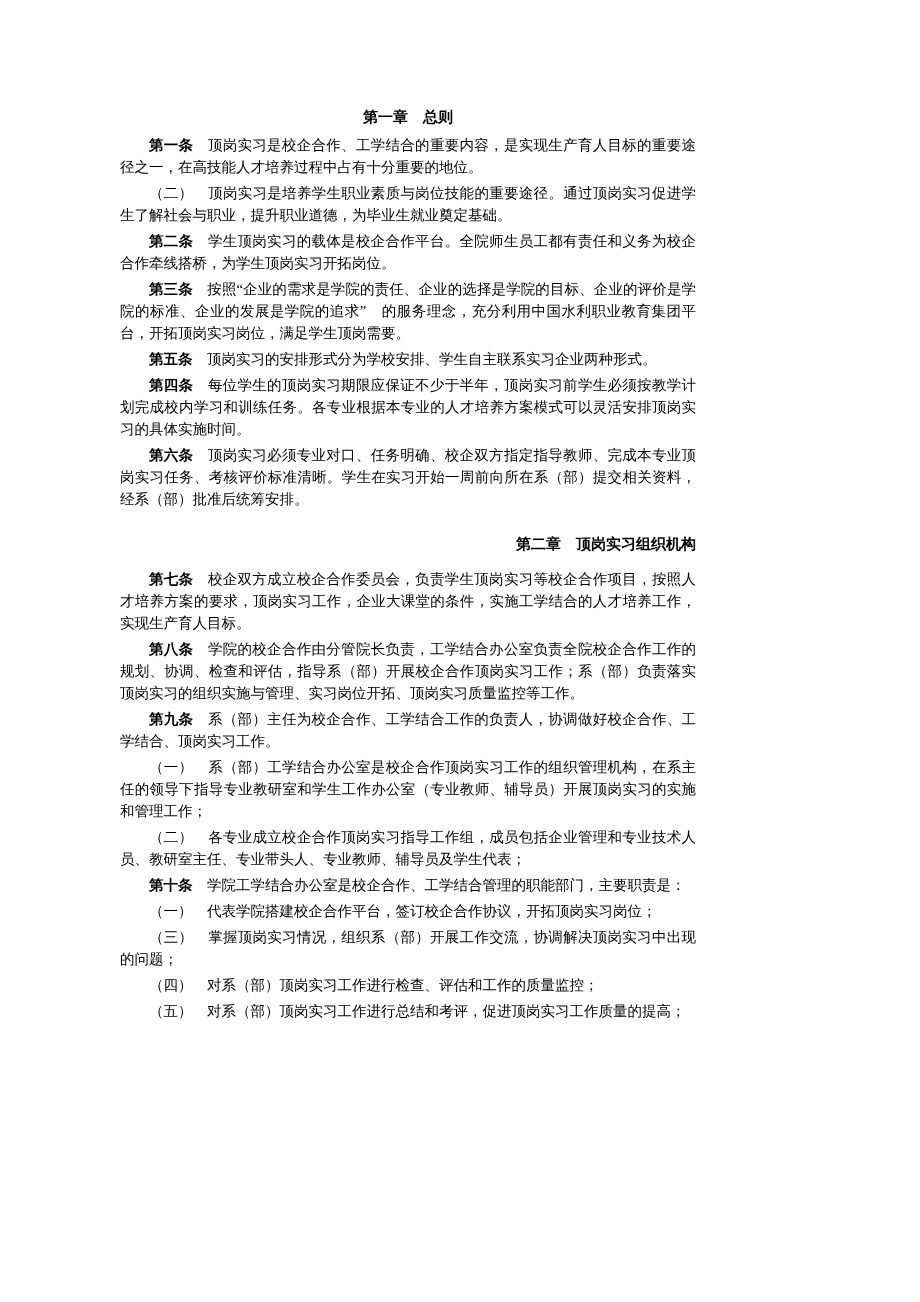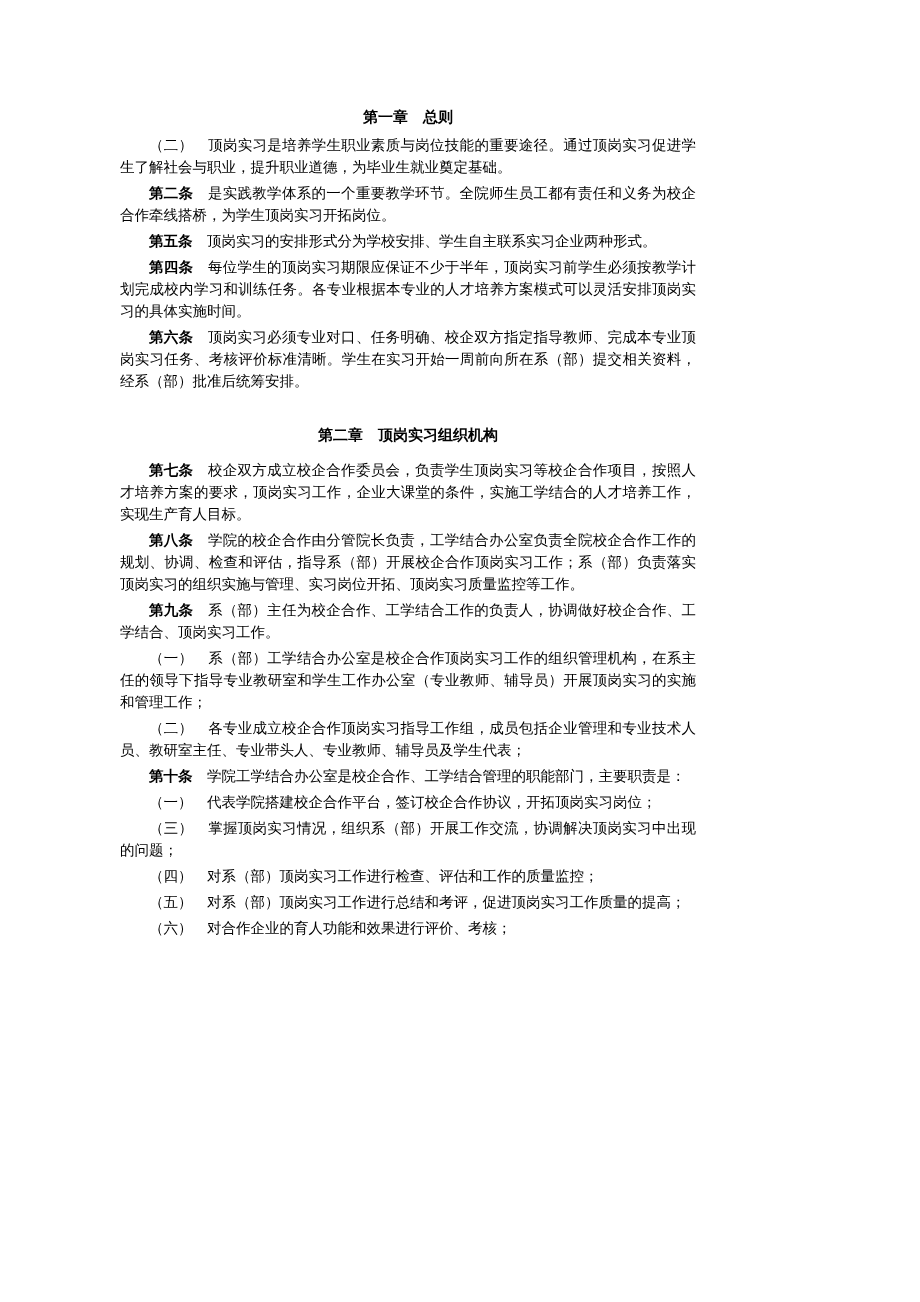--- a/index.html
+++ b/index.html
@@ -16,46 +16,48 @@
     background: #ffffff;
     padding: 106px 120px 100px 120px;
   }
   .chapter {
     font-size: 15px;
     font-weight: bold;
     text-align: center;
     line-height: 22px;
   }
   .chapter-first { margin-bottom: 6px; }
-  .chapter-second { margin-top: 32px; margin-bottom: 13px; }
+  .chapter-second { margin-top: 23px; margin-bottom: 13px; text-align: right; }
   .para {
     font-size: 14.5px;
     line-height: 22px;
     text-align: justify;
     text-indent: 2em;
     margin-bottom: 4px;
   }
   .lead { font-weight: bold; }
   .lead:not(:empty) { margin-right: 1em; }
 </style>
 </head>
 <body>
 
 <main class="page">
 
   <section>
     <h1 class="chapter chapter-first">第一章　总则</h1>
 
 
+    <p class="para"><b class="lead">第一条</b><span class="ptext">顶岗实习是校企合作、工学结合的重要内容，是实现生产育人目标的重要途径之一，在高技能人才培养过程中占有十分重要的地位。</span></p>
 
 
     <p class="para"><b class="lead"></b><span class="ptext">（二）　顶岗实习是培养学生职业素质与岗位技能的重要途径。通过顶岗实习促进学生了解社会与职业，提升职业道德，为毕业生就业奠定基础。</span></p>
 
-    <p class="para"><b class="lead">第二条</b><span class="ptext">是实践教学体系的一个重要教学环节。全院师生员工都有责任和义务为校企合作牵线搭桥，为学生顶岗实习开拓岗位。</span></p>
+    <p class="para"><b class="lead">第二条</b><span class="ptext">学生顶岗实习的载体是校企合作平台。全院师生员工都有责任和义务为校企合作牵线搭桥，为学生顶岗实习开拓岗位。</span></p>
 
+    <p class="para"><b class="lead">第三条</b><span class="ptext">按照“企业的需求是学院的责任、企业的选择是学院的目标、企业的评价是学院的标准、企业的发展是学院的追求”　的服务理念，充分利用中国水利职业教育集团平台，开拓顶岗实习岗位，满足学生顶岗需要。</span></p>
 
     <p class="para"><b class="lead">第五条</b><span class="ptext">顶岗实习的安排形式分为学校安排、学生自主联系实习企业两种形式。</span></p>
 
     <p class="para"><b class="lead">第四条</b><span class="ptext">每位学生的顶岗实习期限应保证不少于半年，顶岗实习前学生必须按教学计划完成校内学习和训练任务。各专业根据本专业的人才培养方案模式可以灵活安排顶岗实习的具体实施时间。</span></p>
 
     <p class="para"><b class="lead">第六条</b><span class="ptext">顶岗实习必须专业对口、任务明确、校企双方指定指导教师、完成本专业顶岗实习任务、考核评价标准清晰。学生在实习开始一周前向所在系（部）提交相关资料，经系（部）批准后统筹安排。</span></p>
   </section>
 
   <section>
     <h1 class="chapter chapter-second">第二章　顶岗实习组织机构</h1>
@@ -74,16 +76,15 @@
 
     <p class="para"><b class="lead"></b><span class="ptext">（一）　代表学院搭建校企合作平台，签订校企合作协议，开拓顶岗实习岗位；</span></p>
 
 
     <p class="para"><b class="lead"></b><span class="ptext">（三）　掌握顶岗实习情况，组织系（部）开展工作交流，协调解决顶岗实习中出现的问题；</span></p>
 
     <p class="para"><b class="lead"></b><span class="ptext">（四）　对系（部）顶岗实习工作进行检查、评估和工作的质量监控；</span></p>
 
     <p class="para"><b class="lead"></b><span class="ptext">（五）　对系（部）顶岗实习工作进行总结和考评，促进顶岗实习工作质量的提高；</span></p>
 
-    <p class="para"><b class="lead"></b><span class="ptext">（六）　对合作企业的育人功能和效果进行评价、考核；</span></p>
   </section>
 
 </main>
 
 </body></html>

